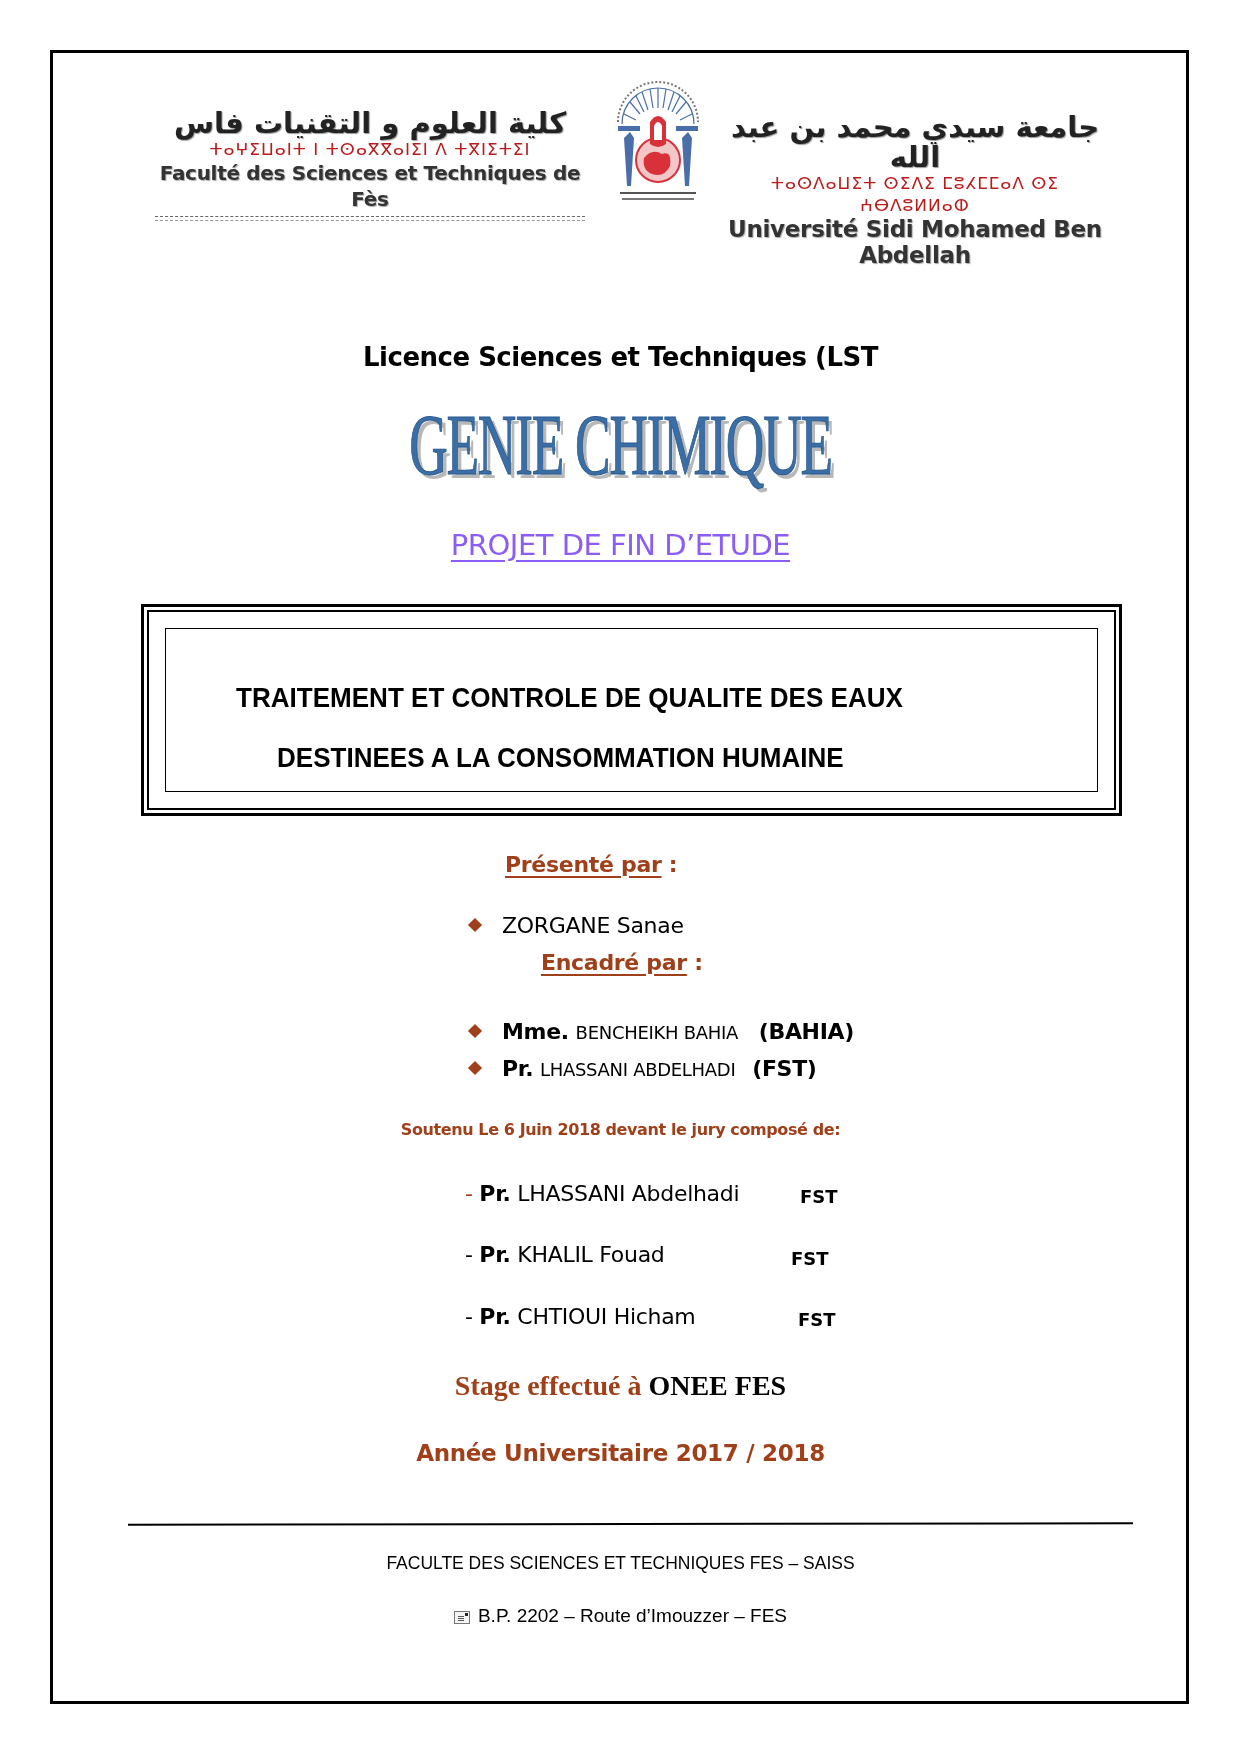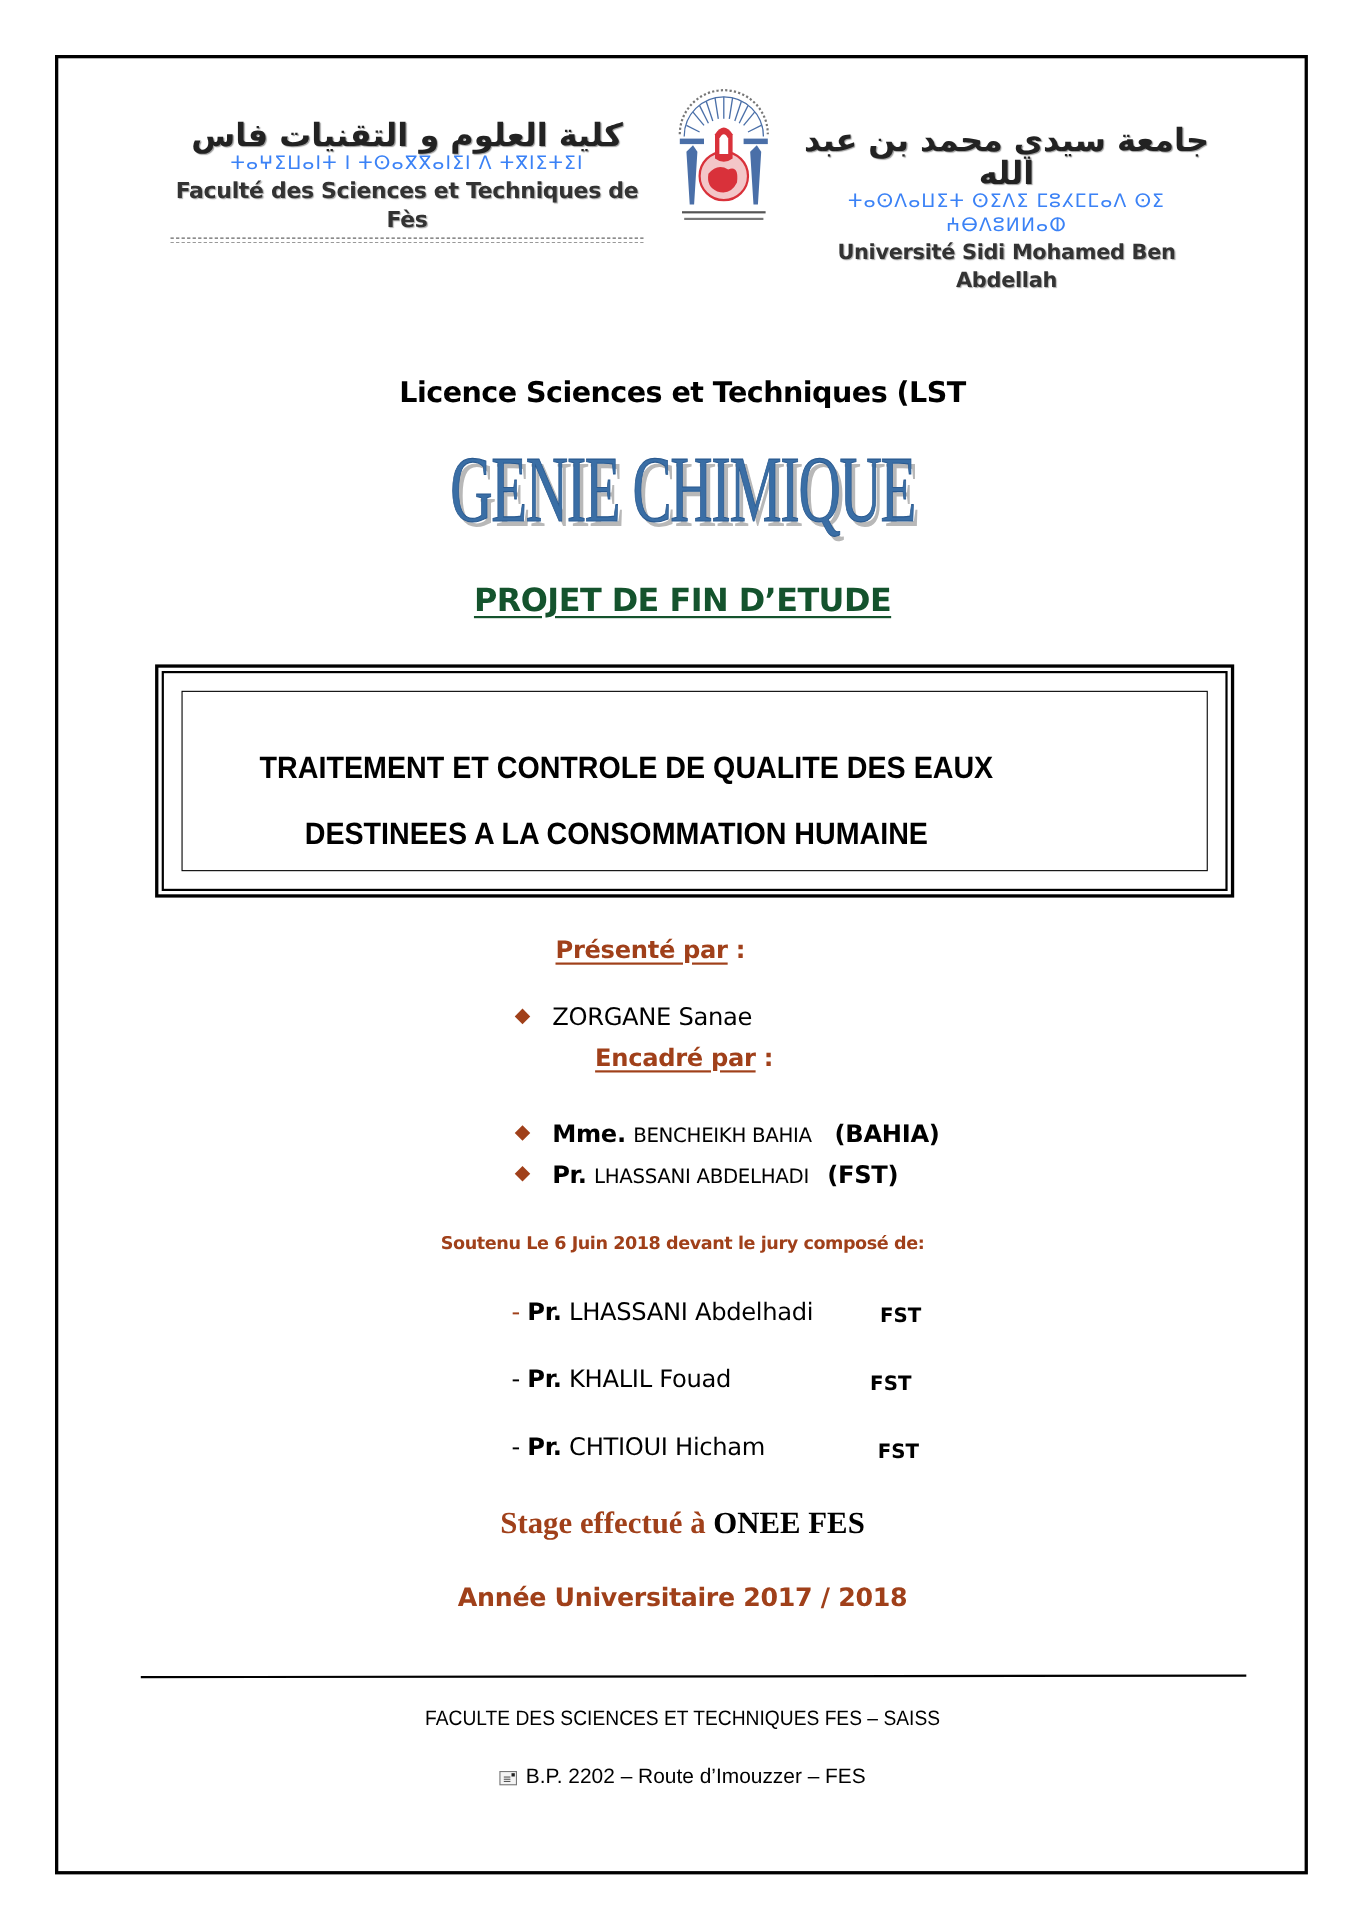--- a/index.html
+++ b/index.html
@@ -35,21 +35,21 @@
       font-size: 29px;
       direction: rtl;
       color: #222;
       text-shadow: 1px 1px 1px #999;
       line-height: 30px;
     }
     .tifinagh {
       font-family: "DejaVu Sans", sans-serif;
       font-size: 17px;
       letter-spacing: 1px;
-      color: #3b82f6;
+      color: #b91c1c;
       line-height: 22px;
     }
     .latin-name {
       font-family: "DejaVu Sans", sans-serif;
       font-weight: bold;
       font-size: 20px;
       color: #333;
       text-shadow: 1px 1px 1px #aaa;
       line-height: 26px;
       letter-spacing: -0.3px;
@@ -58,21 +58,21 @@
       margin: 4px auto 0 auto;
       width: 430px;
       height: 3px;
       border-top: 1px dashed #666;
       border-bottom: 1px dashed #999;
     }
     .usmba-header {
       left: 725px; top: 112px; width: 380px; text-align: center;
     }
     .usmba-header .latin-name {
-      font-size: 19px;
+      font-size: 23px;
     }
     .logo {
       left: 612px; top: 74px; width: 92px; height: 136px;
     }
 
     
     .licence {
       left: 0; width: 1241px; top: 342px; text-align: center;
       font-family: "DejaVu Sans", sans-serif;
       font-weight: bold;
@@ -88,23 +88,23 @@
       letter-spacing: -2px;
       line-height: 100px;
       text-shadow: 6px 4px 0 #b8b8b8;
       -webkit-text-stroke: 1px #2a5a90;
     }
     .projet {
       left: 0; width: 1241px; top: 528px; text-align: center;
     }
     .projet span {
       font-family: "DejaVu Sans", sans-serif;
-      font-weight: bold;
+      font-weight: normal;
       font-size: 29px;
-      color: #14532d;
+      color: #8b5cf6;
       text-decoration: underline;
       text-underline-offset: 5px;
       letter-spacing: -0.5px;
     }
 
     
     .title-box-outer {
       left: 141px; top: 604px; width: 981px; height: 212px;
       border: 3px solid #000;
       box-sizing: border-box;

